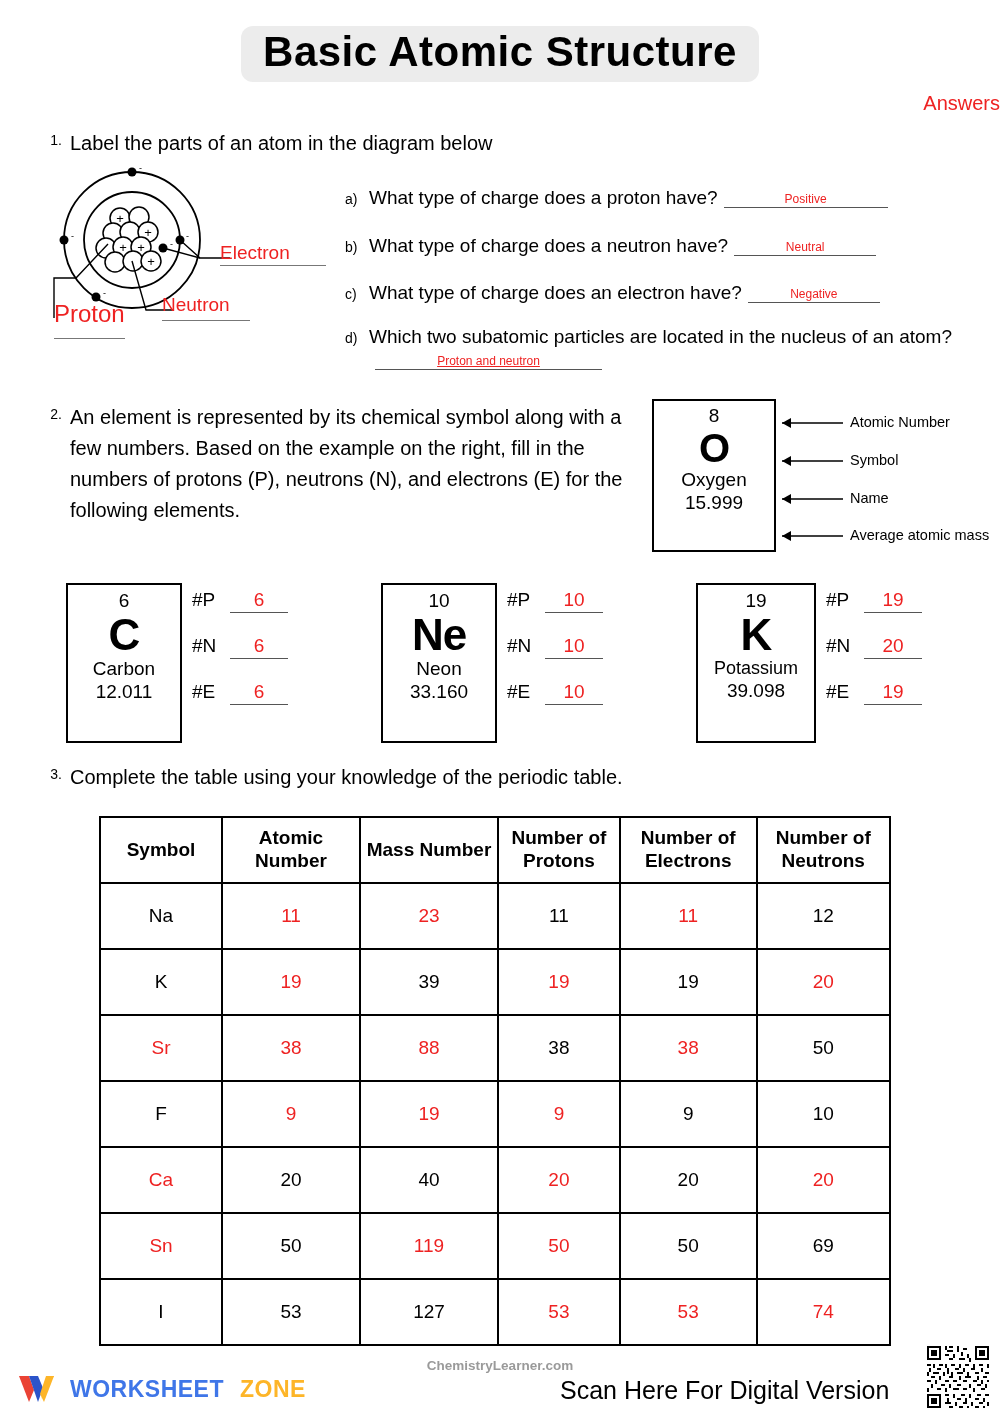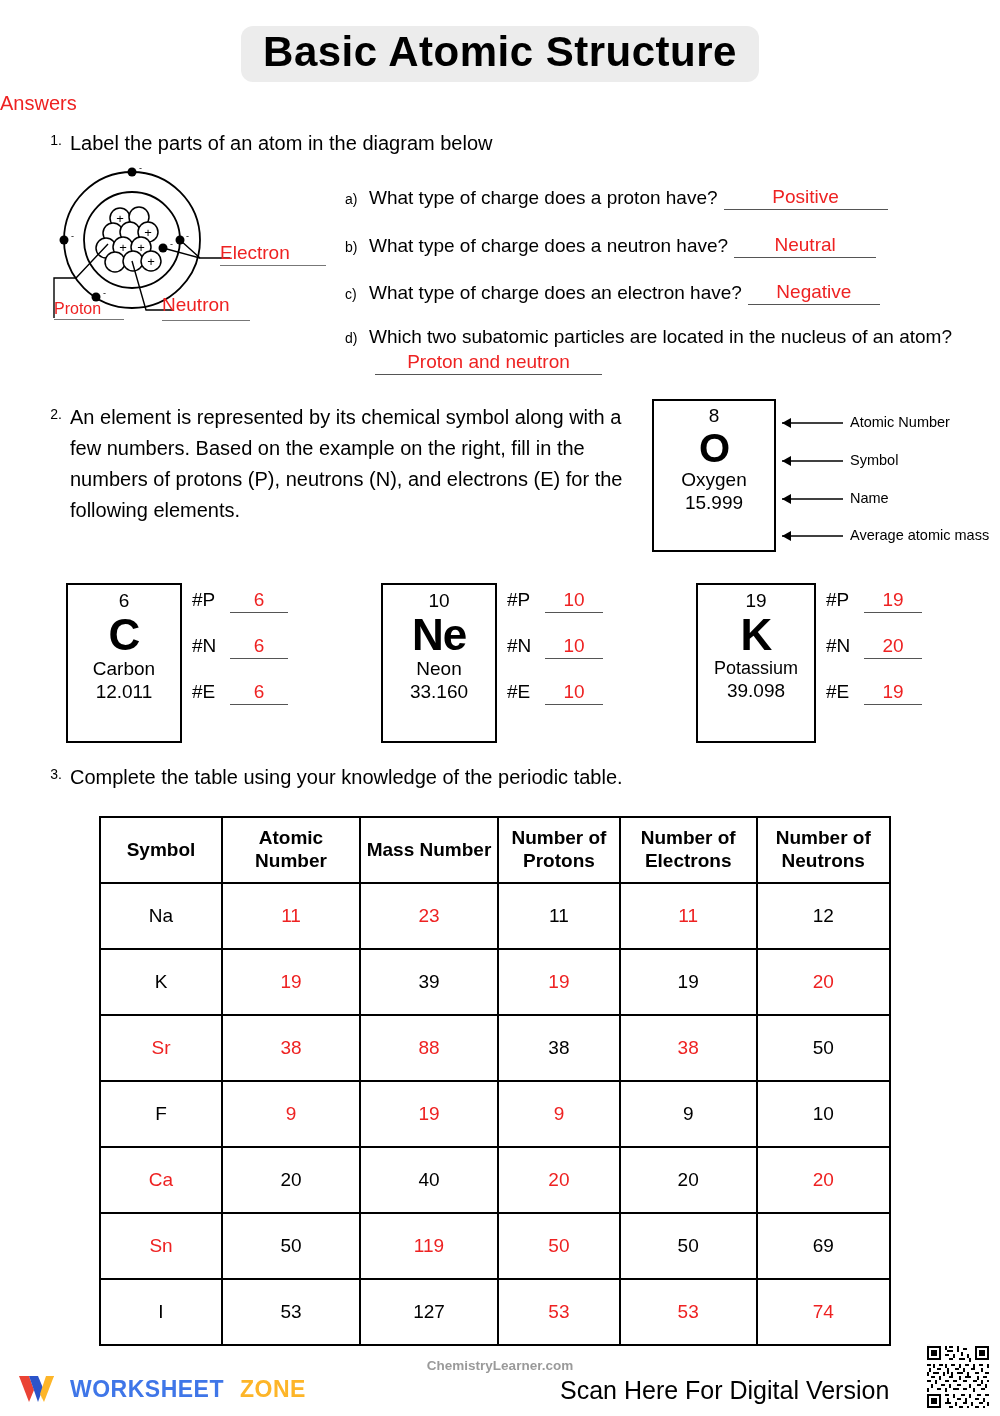--- a/index.html
+++ b/index.html
@@ -19,21 +19,21 @@
     display:inline-block;
     font-size:42px;
     font-weight:700;
     letter-spacing:.5px;
     padding:4px 22px 8px 22px;
     background:#ececec;
     border-radius:12px;
     line-height:1.05;
   }
   .answers{
-    text-align:left;
+    text-align:right;
     color:#ee2222;
     font-size:20px;
     margin-top:10px;
   }
 
   
   .q{position:absolute;display:flex;}
   .qnum{
     font-size:14px;
     width:26px;
@@ -50,38 +50,38 @@
 
   
   .subq{position:absolute;display:flex;align-items:baseline;}
   .sublet{
     font-size:14px;width:24px;flex:0 0 24px;
   }
   .subtext{font-size:19px;line-height:1.5;}
   .ansline{
     display:inline-block;
     color:#ee2222;
-    font-size:19px;
+    font-size:12px;
     border-bottom:1.5px solid #555;
     text-align:center;
     padding:0 6px 1px 6px;
     margin-left:6px;
     position:relative;
     top:-1px;
   }
 
   #sa{left:345px;top:184px;}
   #sb{left:345px;top:232px;}
   #sc{left:345px;top:279px;}
   #sd{left:345px;top:323px;width:620px;}
 
   .w150{min-width:152px;}
   .w130{min-width:130px;}
   .w120{min-width:120px;text-align:center;}
-  .w215{min-width:215px;}
+  .w215{min-width:215px;text-decoration:underline;}
 
   
   #atom{position:absolute;left:34px;top:160px;}
 
   
   .elbox{
     border:2px solid #000;
     box-sizing:border-box;
     text-align:center;
     background:#fff;
@@ -216,21 +216,21 @@
         <path d="M146 80 L166 98 L196 98"></path>
         <path d="M129 88 L166 98"></path>
         <path d="M74 84 L42 118 L20 118 L20 158"></path>
         <path d="M98 101 L112 150 L140 150"></path>
       </g>
     </svg>
     <div style="position:absolute;left:186px;top:82px;">
       <span style="color:#ee2222;font-size:19px;border-bottom:1.5px solid #777;display:inline-block;min-width:106px;padding-bottom:1px;">Electron</span>
     </div>
     <div style="position:absolute;left:20px;top:140px;">
-      <span style="color:#ee2222;font-size:16px;border-bottom:1.5px solid #777;display:inline-block;min-width:70px;padding-bottom:1px;">Proton</span>
+      <span style="color:#ee2222;font-size:24px;border-bottom:1.5px solid #777;display:inline-block;min-width:70px;padding-bottom:10px;">Proton</span>
     </div>
     <div style="position:absolute;left:128px;top:134px;">
       <span style="color:#ee2222;font-size:19px;border-bottom:1.5px solid #777;display:inline-block;min-width:88px;padding-bottom:4px;">Neutron</span>
     </div>
   </div>
 
   <div class="subq" id="sa">
     <div class="sublet">a)</div>
     <div class="subtext">What type of charge does a proton have?</div>
     <div class="ansline w150">Positive</div>

